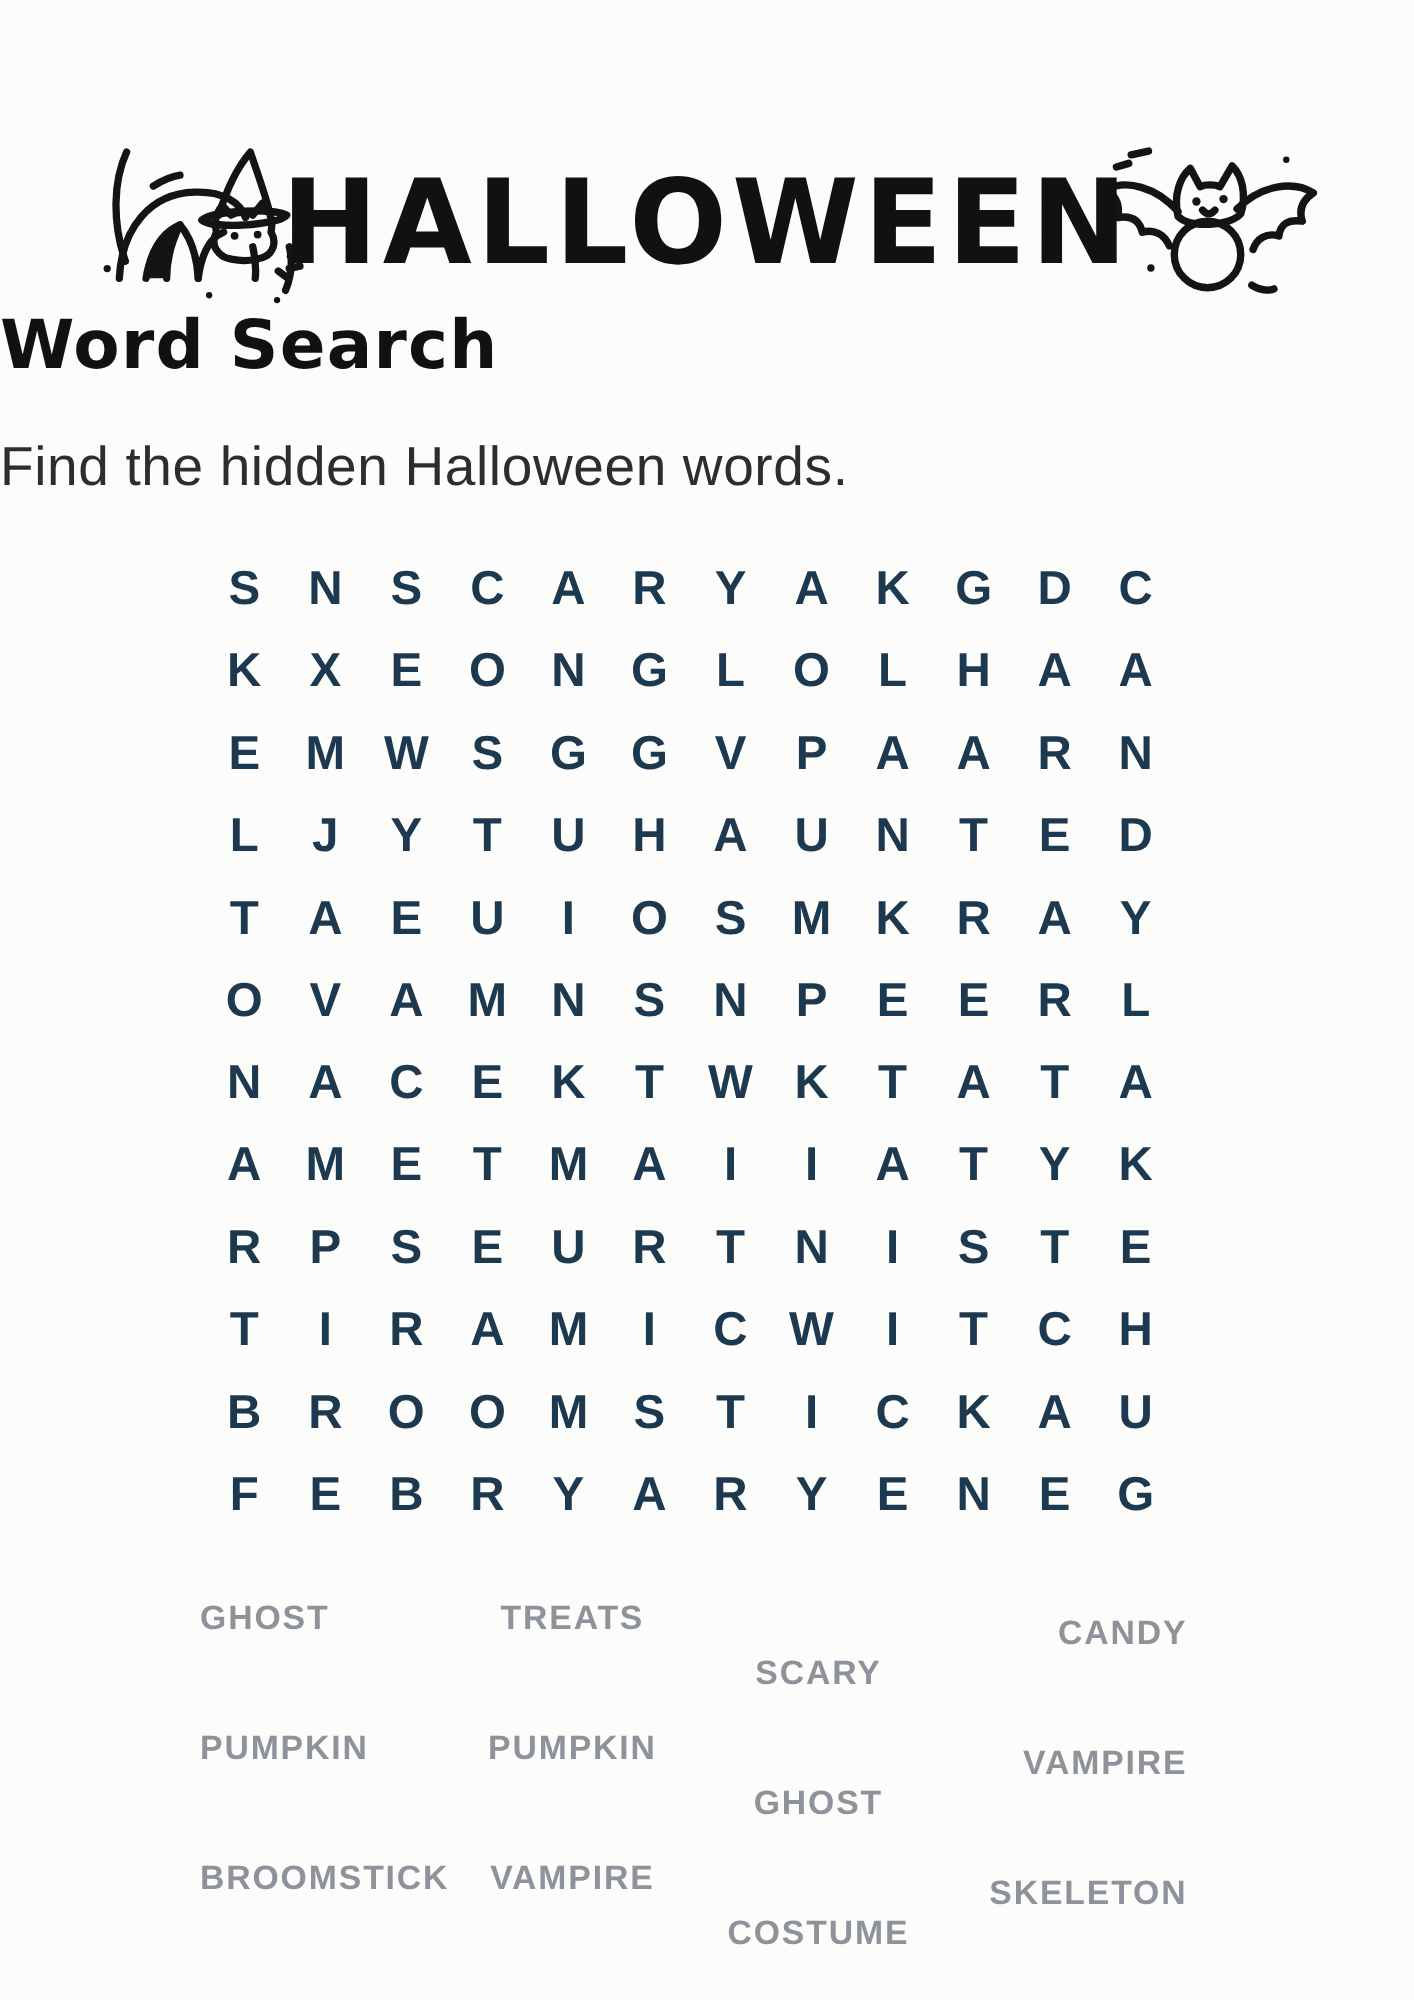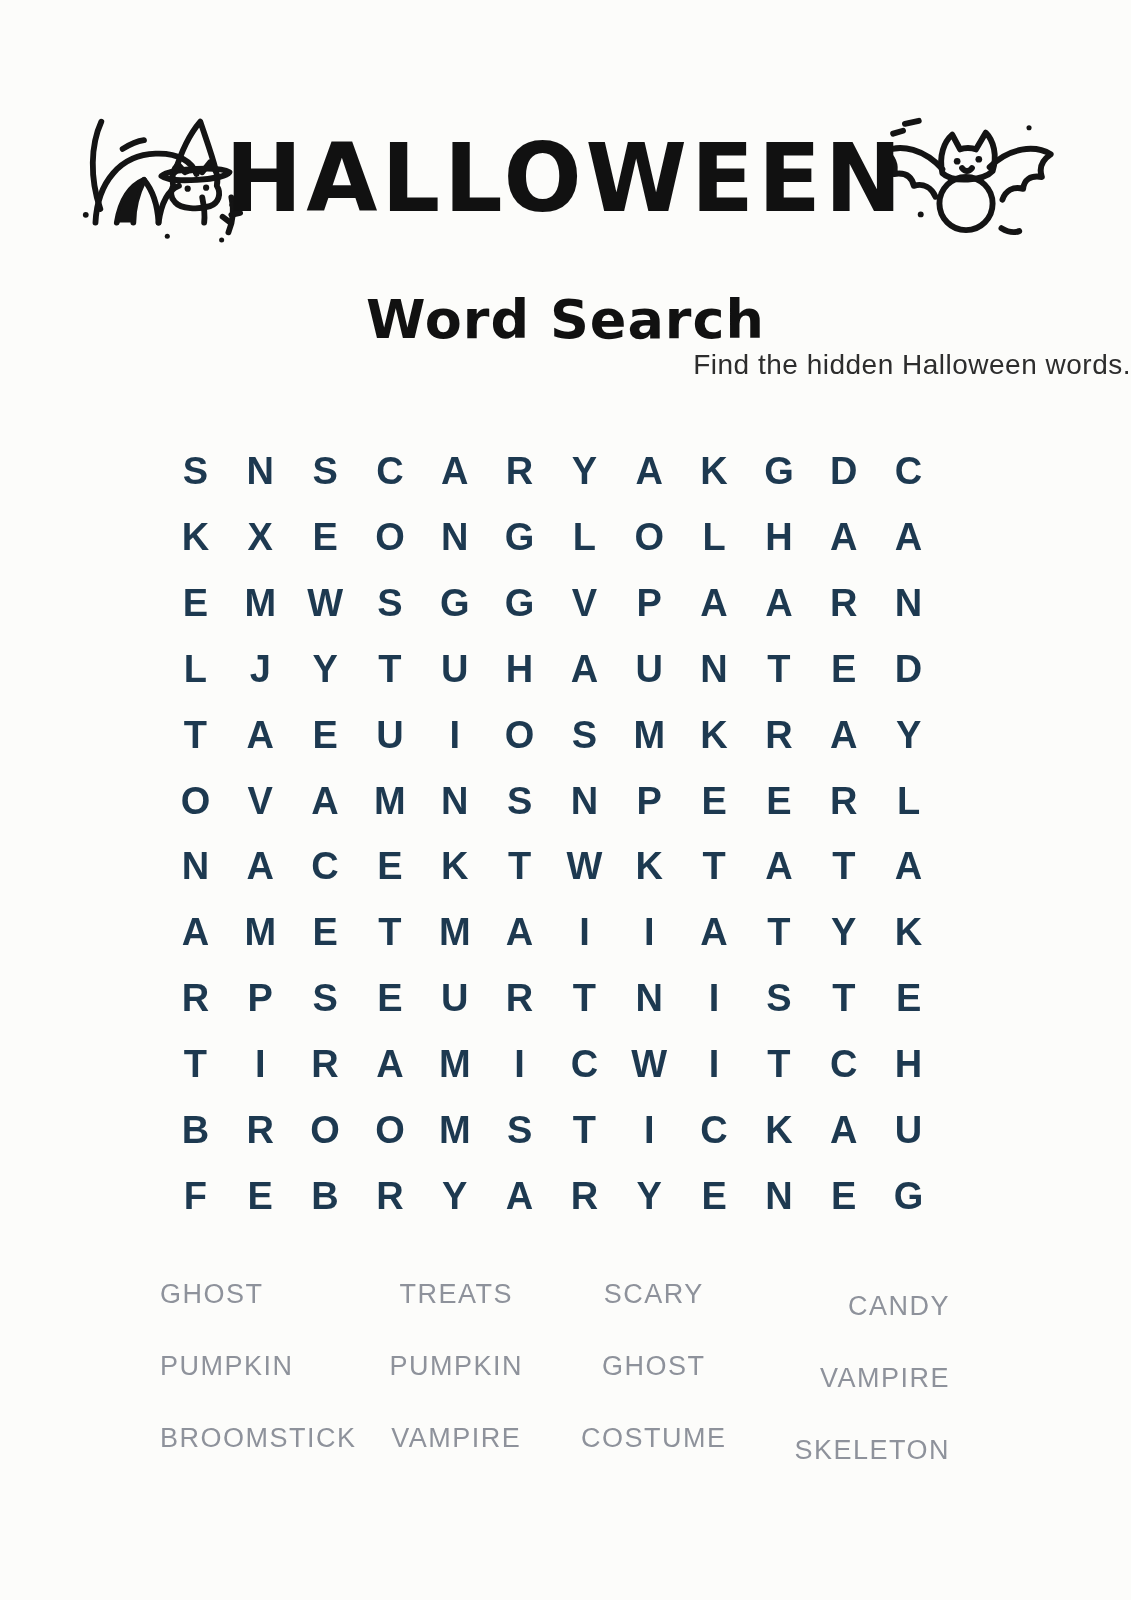--- a/index.html
+++ b/index.html
@@ -34,34 +34,32 @@
     font-family: "DejaVu Sans", sans-serif;
     font-weight: bold;
     font-size: 92px;
     letter-spacing: 4px;
     line-height: 1.1;
     color: var(--heading-color);
     transform: scaleY(1.02);
   }
   .subtitle {
     position: absolute; left: 0; top: 244px; width: 100%;
-    text-align: center;
     font-family: "DejaVu Sans", sans-serif;
     font-weight: bold;
     font-size: 54px;
     letter-spacing: 1px;
     color: var(--heading-color);
-    margin-top: 44px;
   }
   .instruction {
     position: absolute; left: 0; top: 349px; width: 100%;
-    text-align: right;
+    text-align: left;
     font-family: "Liberation Sans", sans-serif;
     font-weight: normal;
-    font-size: 28px;
+    font-size: 44px;
     letter-spacing: 0.5px;
     color: var(--instruction-color);
   }
 
   
   .letter-grid {
     position: absolute;
     left: 163px; top: 439px;
     width: 778px; height: 790px;
     display: grid;
@@ -80,30 +78,30 @@
   .word-list {
     position: absolute;
     left: 160px; top: 1278px;
     width: 790px;
     display: grid;
     grid-template-columns: repeat(4, 1fr);
     row-gap: 28px;
   }
   .word {
     font-family: "Liberation Sans", sans-serif;
-    font-weight: normal;
+    font-weight: bold;
     font-size: 27px;
     line-height: 32px;
     letter-spacing: 1.5px;
     color: var(--wordlist-color);
     white-space: nowrap;
   }
   .word.col1 { justify-self: start; }
   .word.col2 { justify-self: center; }
-  .word.col3 { justify-self: center; }
+  .word.col3 { justify-self: center; margin-top: 44px; }
   .word.col4 { justify-self: end; margin-top: 12px; }
 
   svg .stroke {
     fill: none;
     stroke: var(--ink);
     stroke-width: 6;
     stroke-linecap: round;
     stroke-linejoin: round;
   }
   svg .fillink { fill: var(--ink); stroke: none; }

